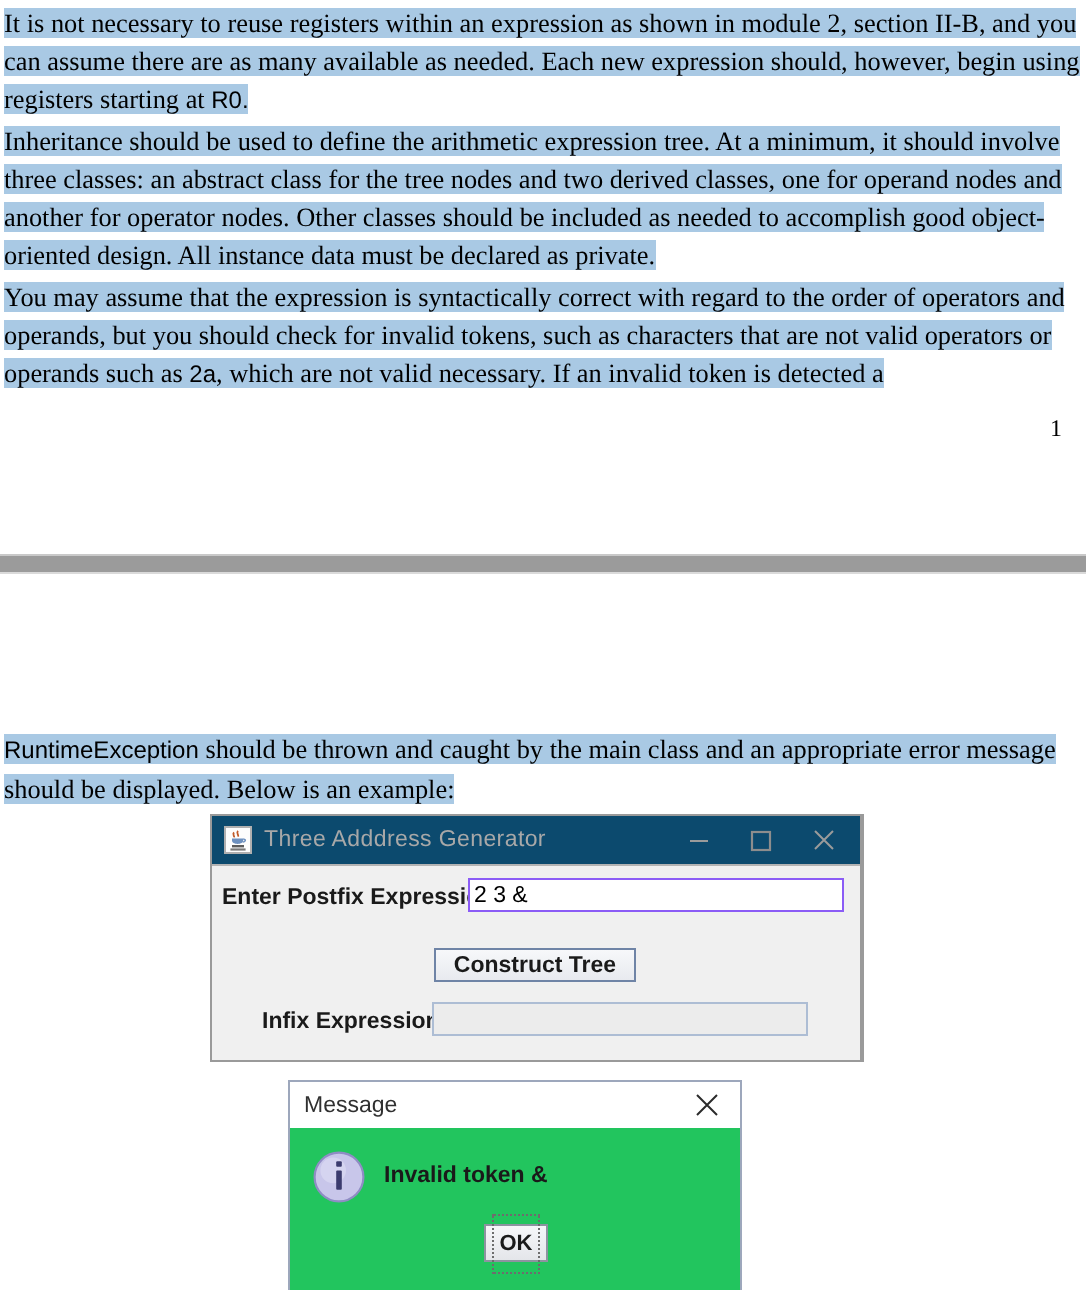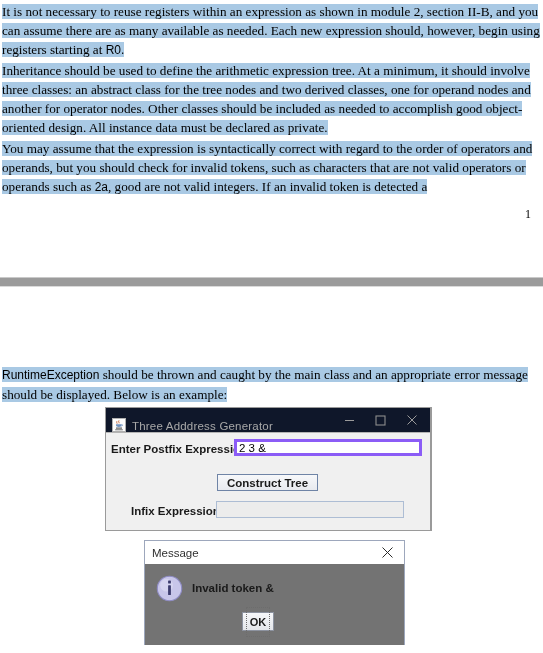--- a/index.html
+++ b/index.html
@@ -76,23 +76,23 @@
     width: 327px;
     height: 124px;
     background: #f0f0f0;
     border: 1px solid #9a9a9a;
     border-right-width: 2px;
     box-sizing: border-box;
   }
   #java-titlebar {
     position: relative;
     height: 24px;
-    background: #0f172a;
-    display: flex;
-    align-items: flex-end;
+    background: #0c4a6e;
+    display: flex;
+    align-items: center;
     box-sizing: border-box;
   }
   #java-icon {
     width: 14px;
     height: 14px;
     margin-left: 6px;
     margin-right: 6px;
     flex: 0 0 auto;
   }
   #java-title {
@@ -134,21 +134,21 @@
     color: #1a1a1a;
     white-space: nowrap;
   }
   #postfix-input {
     position: absolute;
     left: 128px;
     top: 6px;
     width: 188px;
     height: 17px;
     background: #ffffff;
-    border: 3px solid #8b5cf6;
+    border: 1px solid #8b5cf6;
     box-sizing: border-box;
     font-family: "Liberation Sans", sans-serif;
     font-size: 11.5px;
     color: #000;
     padding: 0 2px;
     line-height: 15px;
     outline: none;
   }
 
   #construct-tree-button {
@@ -195,21 +195,21 @@
     color: #666;
     padding: 0 2px;
     outline: none;
   }
 
   
   #message-dialog {
     position: absolute;
     left: 144px;
     top: 540px;
-    width: 261px;
+    width: 227px;
     height: 105px;
     background: #f0f0f0;
     border: 1px solid #9da7bc;
     box-sizing: border-box;
   }
   #message-titlebar {
     position: relative;
     height: 23px;
     background: #ffffff;
     display: flex;
@@ -227,21 +227,21 @@
     top: 0;
     width: 24px;
     height: 23px;
     display: flex;
     align-items: center;
     justify-content: center;
   }
   #message-body {
     position: relative;
     height: 81px;
-    background: #737373;
+    background: #22c55e;
   }
   #info-icon {
     position: absolute;
     left: 11px;
     top: 11px;
     width: 27px;
     height: 27px;
   }
   #message-text {
     position: absolute;
@@ -279,21 +279,21 @@
 </style>
 </head>
 <body>
 
 <div class="doc">
 
   <p class="para" id="para1"><span class="hl"><span>It is not necessary to reuse registers within an expression as shown in module 2, section II-B, and you can assume there are as many available as needed. Each new expression should, however, begin using registers starting at </span><span class="mono">R0.</span></span></p>
 
   <p class="para" id="para2"><span class="hl"><span>Inheritance should be used to define the arithmetic expression tree. At a minimum, it should involve three classes: an abstract class for the tree nodes and two derived classes, one for operand nodes and another for operator nodes. Other classes should be included as needed to accomplish good object-oriented design. All instance data must be declared as private.</span></span></p>
 
-  <p class="para" id="para3"><span class="hl"><span>You may assume that the expression is syntactically correct with regard to the order of operators and operands, but you should check for invalid tokens, such as characters that are not valid operators or operands such as </span><span class="mono">2a</span><span>, good are not valid integers. If an invalid token is detected a</span></span></p>
+  <p class="para" id="para3"><span class="hl"><span>You may assume that the expression is syntactically correct with regard to the order of operators and operands, but you should check for invalid tokens, such as characters that are not valid operators or operands such as </span><span class="mono">2a</span><span>, which are not valid necessary. If an invalid token is detected a</span></span></p>
 
   <p class="para" id="para4"><span class="hl"><span class="mono">RuntimeException</span><span> should be thrown and caught by the main class and an appropriate error message should be displayed. Below is an example:</span></span></p>
 
   <div id="page-number">1</div>
 
   <div id="page-break"></div>
 </div>
 
 <div id="java-window">
 

